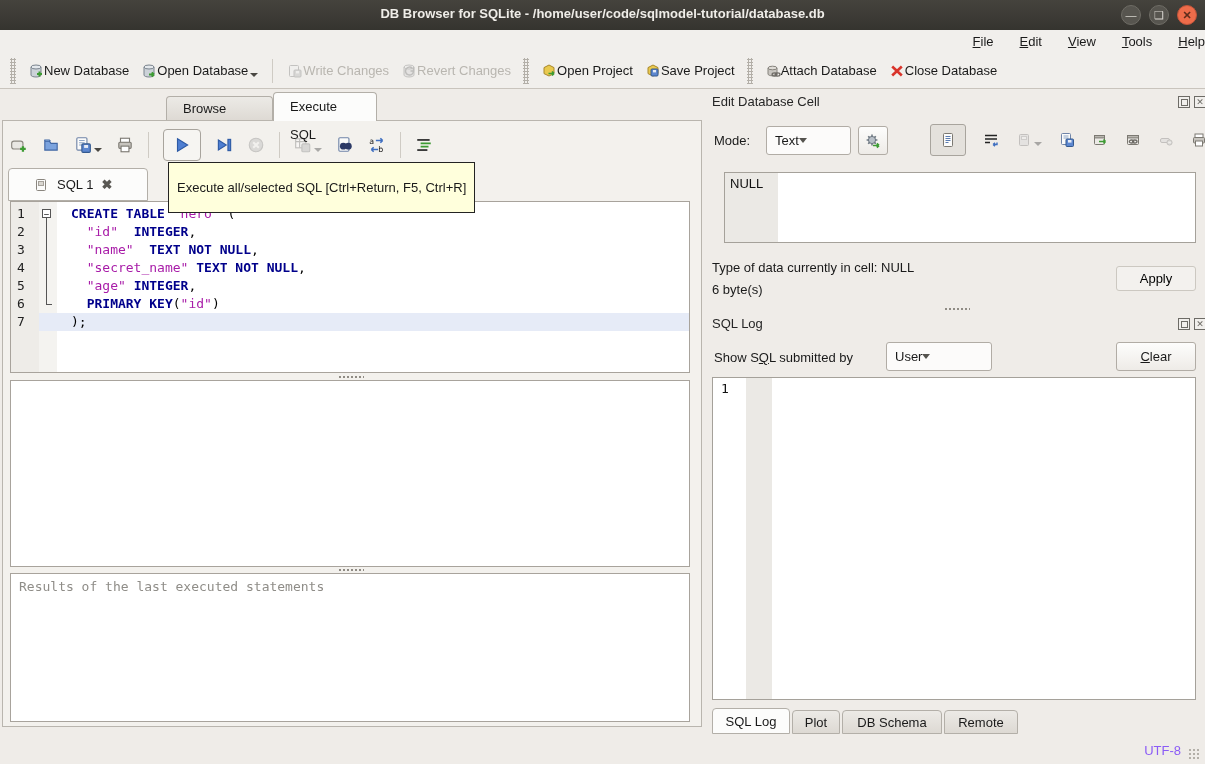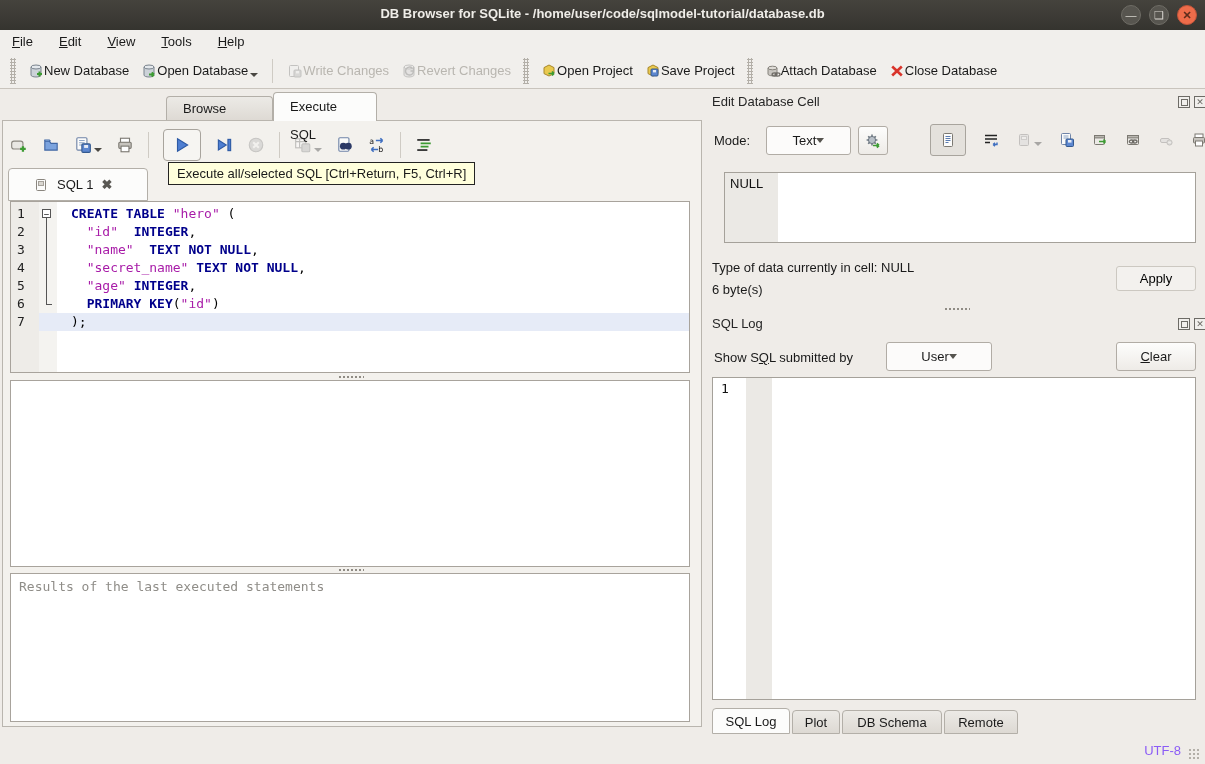--- a/index.html
+++ b/index.html
@@ -12,21 +12,21 @@
   #titlebar{left:0;top:0;width:1205px;height:30px;
     background:linear-gradient(#45433d,#35342f);border-bottom:1px solid #2a2925;}
   #title-text{position:absolute;left:0;right:0;top:6px;text-align:center;color:#efede8;font-weight:bold;}
   .winbtn{position:absolute;top:5px;width:20px;height:20px;border-radius:50%;
     background:#57554f;border:1px solid #6e6c65;color:#d8d5cf;font-size:11px;line-height:19px;
     text-align:center;box-sizing:border-box;}
   #btn-close{background:#ee6c4a;border-color:#c2543a;color:#5f2c1b;font-weight:bold;}
 
   
   #menubar{left:0;top:30px;width:1205px;height:23px;background:#f1efec;display:flex;
-    align-items:center;gap:26px;padding-left:12px;box-sizing:border-box;}
+    align-items:center;gap:26px;padding-left:12px;box-sizing:border-box;justify-content:flex-end;}
   .menu-item{cursor:default;}
 
   
   #toolbar{left:0;top:53px;width:1205px;height:36px;background:#f1efec;
     border-bottom:1px solid #c9c4bd;display:flex;align-items:center;padding-left:4px;box-sizing:border-box;}
   .tbtn{display:flex;align-items:center;padding:4px 6px;white-space:nowrap;}
   .tbtn.disabled{color:#b9b6b0;}
   .tbtn.disabled svg{opacity:.4;filter:grayscale(1);}
   .tb-handle{width:6px;height:26px;margin:0 6px;
     background-image:radial-gradient(#b3afa8 1px,transparent 1.2px);background-size:3px 3px;}
@@ -54,21 +54,21 @@
   .disabled-icon{opacity:.42;filter:grayscale(.9);}
 
   
   #sql1-tab{left:8px;top:168px;width:140px;height:33px;background:#fcfcfb;
     border:1px solid #b3afa8;border-radius:4px 4px 0 0;box-sizing:border-box;
     display:flex;align-items:center;gap:8px;padding:0 24px;}
   #sql1-close{color:#5a5853;font-weight:bold;font-size:13px;}
 
   
   #tooltip{left:168px;top:162px;background:#ffffdc;border:1px solid #232323;
-    padding:3px 8px;z-index:50;white-space:nowrap;}
+    padding:17px 8px;z-index:50;white-space:nowrap;}
 
   
   #editor{left:10px;top:201px;width:680px;height:172px;background:#fff;border:1px solid #a8a39c;
     box-sizing:border-box;font-family:"DejaVu Sans Mono",monospace;font-size:13px;}
   #editor-gutter-bg{position:absolute;left:0;top:0;bottom:0;width:28px;background:#eeece8;}
   #editor-fold-bg{position:absolute;left:28px;top:0;bottom:0;width:18px;background:#f4f3f0;}
   #editor-lines{position:absolute;left:0;top:3px;right:0;}
   .ed-row{display:flex;height:18px;line-height:18px;}
   .ed-num{width:28px;flex:0 0 28px;padding-left:6px;box-sizing:border-box;color:#222;}
   .ed-fold{width:18px;flex:0 0 18px;position:relative;}
@@ -98,21 +98,21 @@
 
   
   .dock-title{color:#262626;}
   .dockbtns{display:flex;gap:4px;}
   .dockbtn{width:12px;height:12px;border:1px solid #6d6b66;box-sizing:border-box;position:relative;
     color:#6d6b66;font-size:9px;line-height:10px;text-align:center;background:#f1efec;}
   .dockbtn.float::before{content:"";position:absolute;left:2px;top:2px;width:5px;height:5px;border:1px solid #6d6b66;background:#f1efec;}
   .dockbtn.float::after{content:"";position:absolute;right:1px;bottom:1px;width:5px;height:5px;border:1px solid #6d6b66;background:#f1efec;}
 
   .combo{background:#fcfbfa;border:1px solid #b1aca5;border-radius:3px;box-sizing:border-box;
-    display:flex;align-items:center;padding:0 8px;justify-content:center;}
+    display:flex;align-items:center;padding:0 8px;justify-content:flex-start;}
   .combo .arrow{width:0;height:0;border-left:4px solid transparent;border-right:4px solid transparent;
     border-top:5px solid #55534e;}
   .btn{background:linear-gradient(#fdfdfc,#eeebe7);border:1px solid #b1aca5;border-radius:3px;
     box-sizing:border-box;text-align:center;}
   .btn.disabled{background:#f3f1ee;color:#000000;border-color:#ccc8c1;}
   .pressedbox{border:1px solid #a8a49d;border-radius:3px;background:#e4e1dc;padding:7px 9px;display:flex;}
 
   #cell-edit-box{left:724px;top:172px;width:472px;height:71px;background:#fff;
     border:1px solid #a5a19a;box-sizing:border-box;}
   #cell-edit-gutter{position:absolute;left:0;top:0;bottom:0;width:53px;background:#ebe9e5;}

